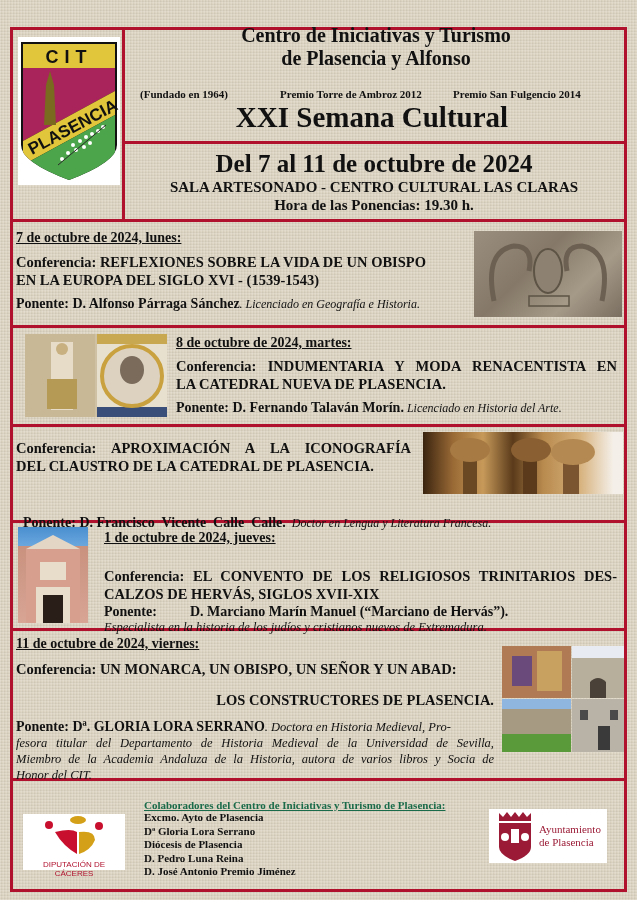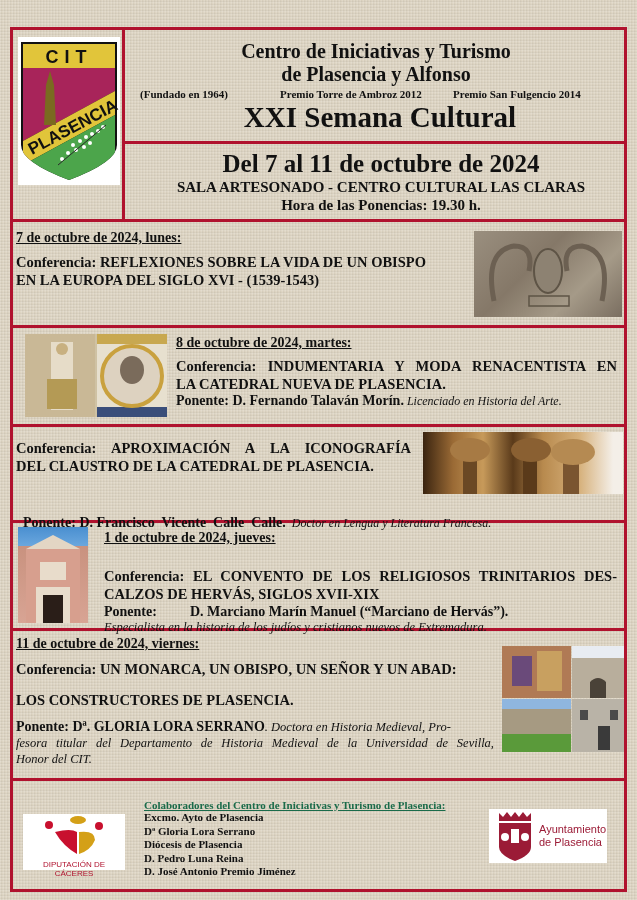--- a/index.html
+++ b/index.html
@@ -74,40 +74,43 @@
         <circle cx="85" cy="90" r="2"></circle>
           <circle cx="72" cy="106" r="2"></circle>
       </g>
       <path d="M40 128 L88 88" stroke="#2a2a2a" stroke-width="1"></path>
     </g>
     <text x="51" y="26" font-family="Liberation Sans, sans-serif" font-weight="bold" font-size="18" text-anchor="middle" fill="#111" letter-spacing="6">CIT</text>
     <text x="0" y="0" font-family="Liberation Sans, sans-serif" font-weight="bold" font-size="17" fill="#111" transform="translate(14,118) rotate(-28)">PLASENCIA</text>
   </svg>
 </div>
 
-<div class="abs t-center" style="left:126px; top:40px; width:500px;">
+<div class="abs t-center" style="left:126px; top:24px; width:500px;">
   <div class="h1">Centro de Iniciativas y Turismo</div>
   <div class="h1">de Plasencia y Alfonso</div>
 </div>
 <div class="abs small" style="left:140px; top:88px;">(Fundado en 1964)</div>
 <div class="abs small" style="left:280px; top:88px;">Premio Torre de Ambroz 2012</div>
 <div class="abs small" style="left:453px; top:88px;">Premio San Fulgencio 2014</div>
-<div class="abs t-center h-big" style="left:130px; top:101px; width:500px;">XXI Semana Cultural</div>
-
-<div class="abs t-center" style="left:126px; top:150px; width:496px;padding-left:7px;">
+<div class="abs t-center h-big" style="left:122px; top:101px; width:500px;">XXI Semana Cultural</div>
+
+<div class="abs t-center" style="left:126px; top:150px; width:496px;">
   <div class="date-big">Del 7 al 11 de octubre de 2024</div>
   <div class="sub" style="margin-top:1px;">SALA ARTESONADO - CENTRO CULTURAL LAS CLARAS</div>
   <div class="sub" style="margin-top:1px;">Hora de las Ponencias: 19.30 h.</div>
 </div>
 
 <div class="abs" style="left:16px; top:230px; width:450px;">
   <div class="day">7 de octubre de 2024, lunes:</div>
   <div class="conf" style="margin-top:7px;">
     <div>Conferencia: REFLEXIONES SOBRE LA VIDA DE UN OBISPO</div>
     <div>EN LA EUROPA DEL SIGLO XVI  -  (1539-1543)</div>
+  </div>
+  <div class="pon" style="margin-top:7px; white-space:nowrap;">
+    <span>Ponente: D. Alfonso Párraga Sánchez</span><span class="it">. Licenciado en Geografía e Historia.</span>
   </div>
 </div>
 <div class="photo" style="left:474px; top:231px; width:148px; height:86px; background:linear-gradient(135deg,#9a8f7f,#857868 40%,#a59a88 70%,#7a6e60);">
   <svg width="148" height="86">
     <path d="M20 70 Q10 20 40 15 Q60 15 55 40" stroke="#6c6052" stroke-width="5" fill="none"></path>
     <path d="M128 70 Q138 20 108 15 Q88 15 93 40" stroke="#6c6052" stroke-width="5" fill="none"></path>
     <ellipse cx="74" cy="40" rx="14" ry="22" fill="#8d8272" stroke="#5e5446" stroke-width="2"></ellipse>
     <rect x="55" y="65" width="40" height="10" fill="none" stroke="#5e5446" stroke-width="1.5"></rect>
   </svg>
 </div>
@@ -124,21 +127,21 @@
     <circle cx="107" cy="42" r="30" fill="#ddd2c0" stroke="#c9a13e" stroke-width="4"></circle>
     <ellipse cx="107" cy="36" rx="12" ry="14" fill="#7a6b5b"></ellipse>
   </svg>
 </div>
 <div class="abs" style="left:176px; top:335px; width:441px;">
   <div class="day">8 de octubre de 2024, martes:</div>
   <div class="conf" style="margin-top:6px;">
     <div class="justify">Conferencia: INDUMENTARIA Y MODA RENACENTISTA EN</div>
     <div>LA CATEDRAL NUEVA DE PLASENCIA.</div>
   </div>
-  <div class="pon" style="white-space:nowrap;">
+  <div class="pon" style="margin-top:7px; white-space:nowrap;">
     <span>Ponente: D. Fernando Talaván Morín.</span><span class="it"> Licenciado en Historia del Arte.</span>
   </div>
 </div>
 
 <div class="abs" style="left:16px; top:431px; width:395px;">
   <div class="conf" style="margin-top:8px;">
     <div class="justify">Conferencia: APROXIMACIÓN A LA ICONOGRAFÍA</div>
     <div>DEL CLAUSTRO DE LA CATEDRAL DE PLASENCIA.</div>
   </div>
 </div>
@@ -174,25 +177,26 @@
   <div class="pon" style="margin-top:1px; white-space:nowrap;">
     <span style="display:inline-block; width:86px;">Ponente:</span><span>D. Marciano Marín Manuel (“Marciano de Hervás”).</span>
   </div>
   <div class="it" style="font-size:12.5px;">Especialista en la historia de los judíos y cristianos nuevos de Extremadura.</div>
 </div>
 
 <div class="abs" style="left:16px; top:636px; width:478px;">
   <div class="day">11 de octubre de 2024, viernes:</div>
   <div class="conf" style="margin-top:8px;">
     <div>Conferencia: UN MONARCA, UN OBISPO, UN SEÑOR  Y UN  ABAD:</div>
-    <div style="margin-top:13px;">LOS CONSTRUCTORES DE PLASENCIA.</div>
+    <div style="margin-top:13px;text-align:right;">LOS CONSTRUCTORES DE PLASENCIA.</div>
   </div>
   <div style="margin-top:9px; line-height:16px;">
     <span class="pon">Ponente: Dª. GLORIA LORA SERRANO</span><span class="it" style="font-size:12.5px;">. Doctora en Historia Medieval, Pro-</span>
     <div class="it justify" style="font-size:12.5px;">fesora titular del Departamento de Historia Medieval de la Universidad de Sevilla,</div>
+    <div class="it justify" style="font-size:12.5px;">Miembro de la Academia Andaluza de la Historia, autora de varios libros y Socia de</div>
     <div class="it" style="font-size:12.5px;">Honor del CIT.</div>
   </div>
 </div>
 <div class="photo" style="left:502px; top:646px; width:122px; height:106px;">
   <svg width="122" height="106">
     <rect x="0" y="0" width="69" height="52" fill="#b07a55"></rect>
     <rect x="10" y="10" width="20" height="30" fill="#6a4a7a"></rect>
     <rect x="35" y="5" width="25" height="40" fill="#c8a060"></rect>
     <rect x="70" y="0" width="52" height="52" fill="#b8ae9c"></rect>
     <rect x="70" y="0" width="52" height="12" fill="#e8ecf2"></rect>
@@ -228,17 +232,17 @@
 </div>
 
 <div class="logo-box" style="left:489px; top:809px; width:118px; height:54px;">
   <svg width="40" height="54" style="position:absolute; left:6px; top:0;">
     <path d="M4 4 L8 8 L12 3 L16 8 L20 3 L24 8 L28 3 L32 8 L36 4 L36 12 L4 12 Z" fill="#9b1b36"></path>
     <path d="M4 14 H36 V38 Q36 46 20 52 Q4 46 4 38 Z" fill="#9b1b36"></path>
     <rect x="16" y="20" width="8" height="14" fill="#fff"></rect>
     <circle cx="10" cy="28" r="4" fill="#fff"></circle>
     <circle cx="30" cy="28" r="4" fill="#fff"></circle>
   </svg>
-  <div style="position:absolute; left:50px; top:14px; font-family:Liberation Sans, sans-serif; font-size:11px; color:#9b1b36; line-height:13px;">
+  <div style="position:absolute; left:50px; top:14px; font-family:Liberation Serif, serif; font-size:11px; color:#9b1b36; line-height:13px;">
     <div>Ayuntamiento</div>
     <div>de Plasencia</div>
   </div>
 </div>
 
 </body></html>

